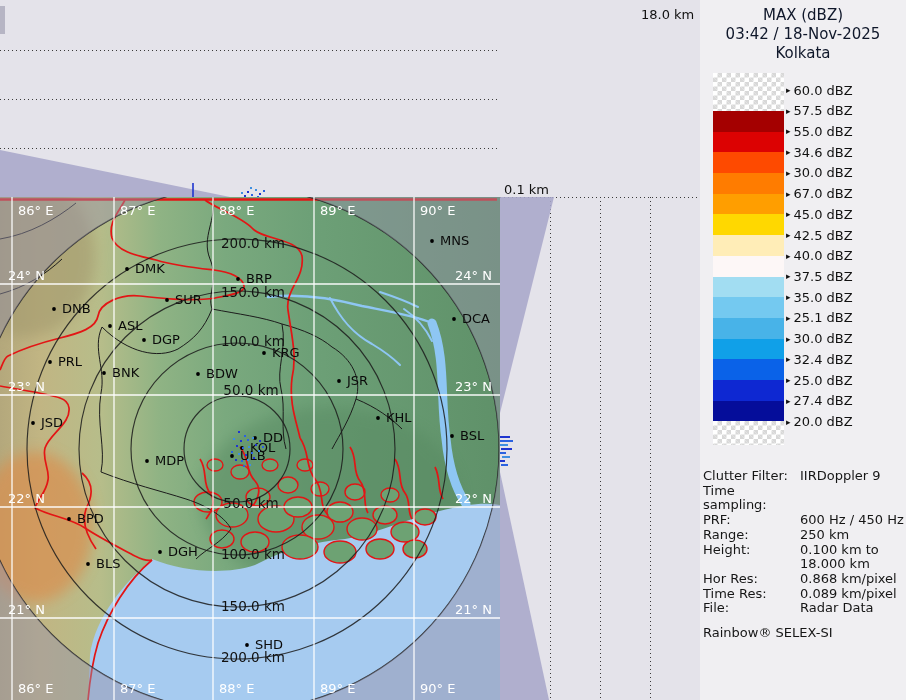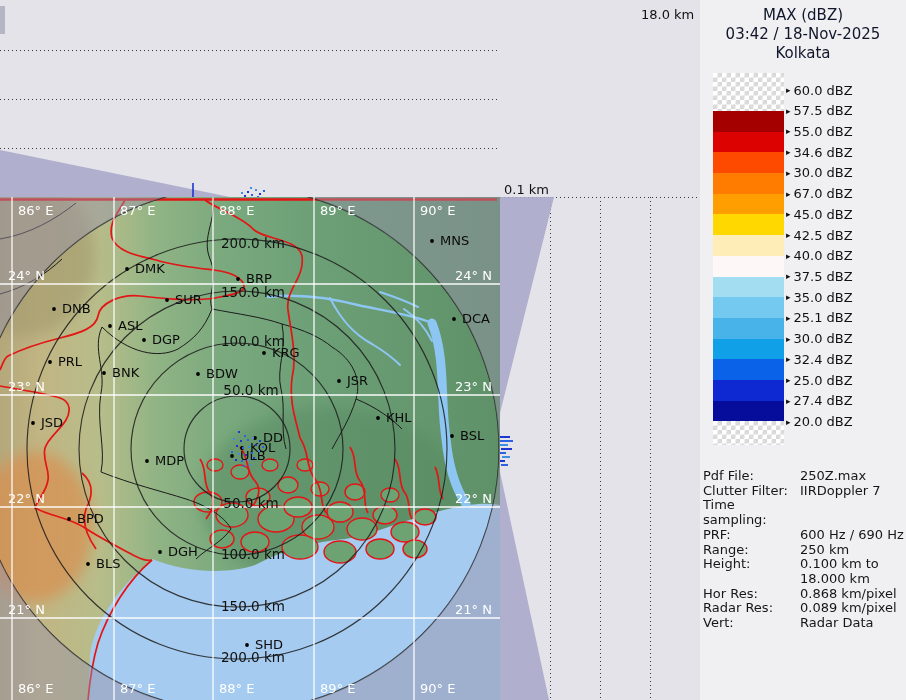--- a/index.html
+++ b/index.html
@@ -361,54 +361,51 @@
       </div>
       <div class="leg-row" style="top: 339.52px;">
         <span class="leg-arrow">▸</span>
         <span>20.0 dBZ</span>
       </div>
     </div>
 
   <div id="metadata">
     <div id="meta-rows">
         <div class="meta-row">
-          <div class="meta-label">Pdf File:</div>
-          <div class="meta-value">250Z.max</div>
-        </div>
-        <div class="meta-row">
           <div class="meta-label">Clutter Filter:</div>
-          <div class="meta-value">IIRDoppler 7</div>
+          <div class="meta-value">IIRDoppler 9</div>
         </div>
         <div class="meta-row">
           <div class="meta-label">Time sampling:</div>
         </div>
         <div class="meta-row">
           <div class="meta-label">PRF:</div>
-          <div class="meta-value">600 Hz / 690 Hz</div>
+          <div class="meta-value">600 Hz / 450 Hz</div>
         </div>
         <div class="meta-row">
           <div class="meta-label">Range:</div>
           <div class="meta-value">250 km</div>
         </div>
         <div class="meta-row">
           <div class="meta-label">Height:</div>
           <div class="meta-value">0.100 km to</div>
         </div>
         <div class="meta-row">
           <div class="meta-label"></div>
           <div class="meta-value">18.000 km</div>
         </div>
         <div class="meta-row">
           <div class="meta-label">Hor Res:</div>
           <div class="meta-value">0.868 km/pixel</div>
         </div>
         <div class="meta-row">
-          <div class="meta-label">Radar Res:</div>
+          <div class="meta-label">Time Res:</div>
           <div class="meta-value">0.089 km/pixel</div>
         </div>
         <div class="meta-row">
-          <div class="meta-label">Vert:</div>
+          <div class="meta-label">File:</div>
           <div class="meta-value">Radar Data</div>
         </div>
       </div>
+    <div id="meta-footer">Rainbow® SELEX-SI</div>
   </div>
 
 </div>
 
 </body></html>

